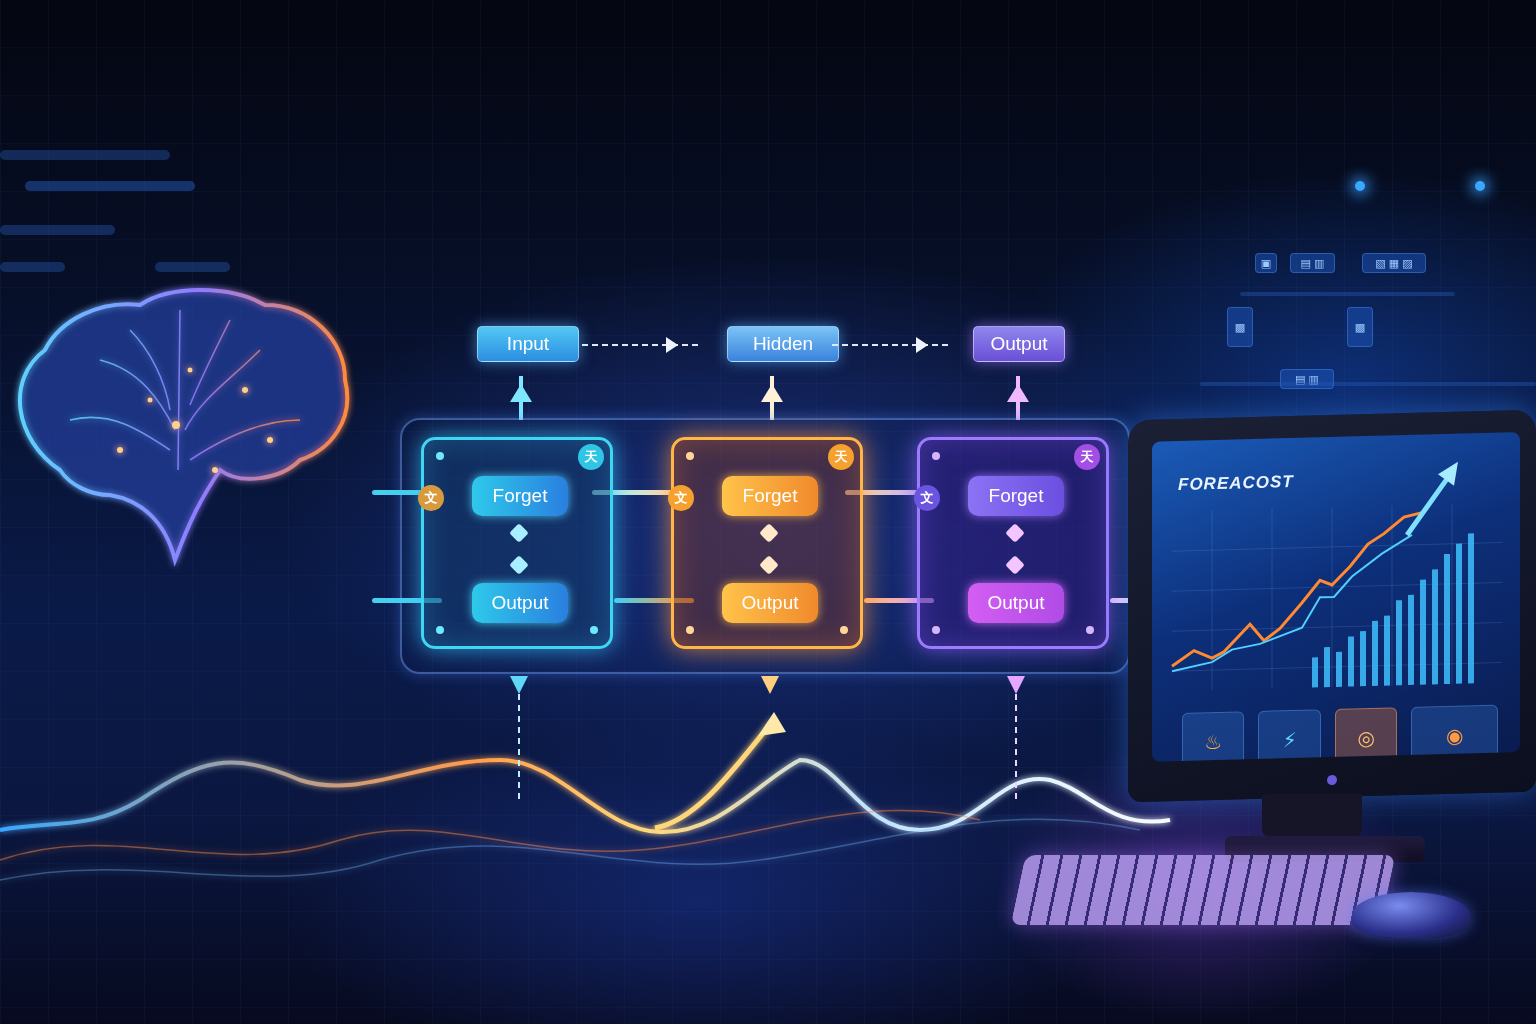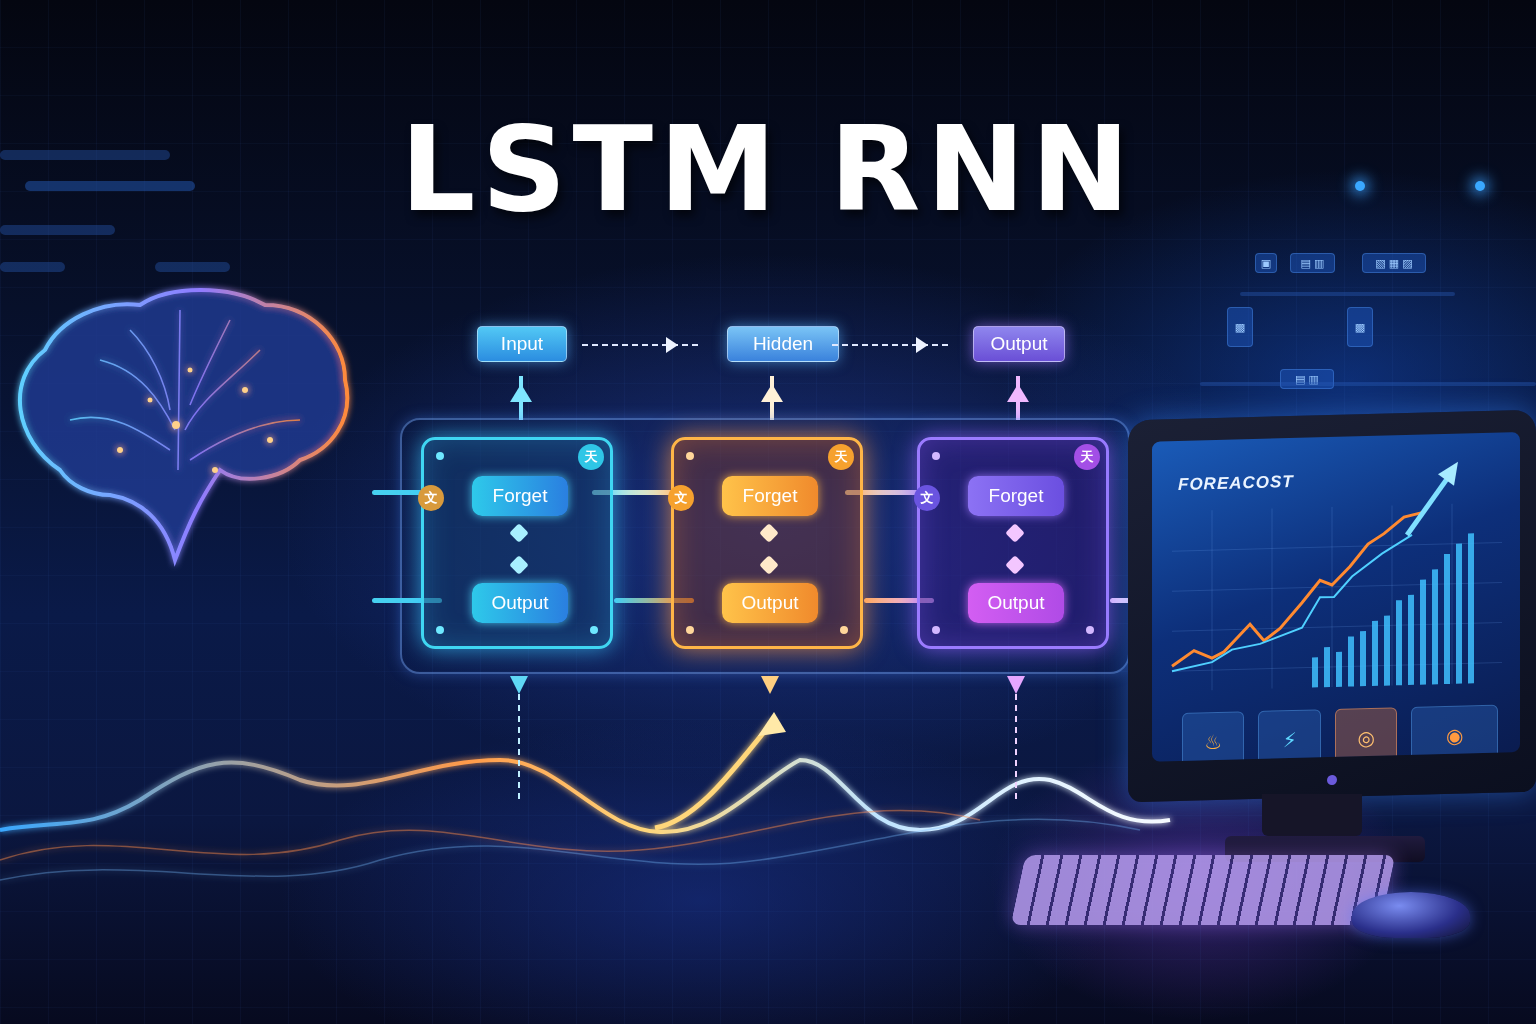--- a/index.html
+++ b/index.html
@@ -15,21 +15,21 @@
   .grid-lines{position:absolute;inset:0;background-image:
       linear-gradient(90deg, rgba(80,140,255,0.05) 1px, transparent 1px),
       linear-gradient(0deg, rgba(80,140,255,0.04) 1px, transparent 1px);
     background-size:48px 48px;}
   .title{position:absolute;left:0;right:0;top:100px;text-align:center;color:#fff;
     font-family:"DejaVu Sans","Liberation Sans",sans-serif;font-weight:bold;font-size:118px;letter-spacing:6px;
     text-shadow:4px 6px 10px rgba(0,0,0,0.6);}
   
   .toplabel{position:absolute;top:326px;height:36px;padding:0 14px;border-radius:5px;color:#fff;font-size:19px;
     display:flex;align-items:center;justify-content:center;box-shadow:0 0 14px rgba(90,180,255,0.6);border:1px solid rgba(255,255,255,0.45)}
-  .lbl-input{left:477px;width:90px;background:linear-gradient(180deg,#52c8f5,#2b8de0)}
+  .lbl-input{left:477px;width:102px;background:linear-gradient(180deg,#52c8f5,#2b8de0)}
   .lbl-hidden{left:727px;width:112px;background:linear-gradient(180deg,#7ac4f6,#3a82dc)}
   .lbl-output{left:973px;width:92px;background:linear-gradient(180deg,#8f86ee,#6a4fd6);box-shadow:0 0 14px rgba(160,120,255,0.6)}
   .dash-arrow{position:absolute;top:344px;height:2px;background:repeating-linear-gradient(90deg,#dfe8ff 0 6px,transparent 6px 10px)}
   .dash-arrow::after{content:"";position:absolute;right:22px;top:-7px;border-left:12px solid #eef3ff;border-top:8px solid transparent;border-bottom:8px solid transparent}
   .up-arrow{position:absolute;width:4px;height:44px;top:376px}
   .up-arrow::before{content:"";position:absolute;left:-9px;top:8px;border-bottom:18px solid currentColor;border-left:11px solid transparent;border-right:11px solid transparent}
   
   .rail{position:absolute;left:400px;top:418px;width:730px;height:256px;border-radius:20px;
     border:2px solid rgba(120,170,255,0.45);box-shadow:0 0 14px rgba(80,140,255,0.35)}
   .cell{position:absolute;top:437px;width:192px;height:212px;border-radius:14px;border:3px solid;}
@@ -94,21 +94,20 @@
   <div class="orb" style="left:1475px;top:181px"></div>
   <div class="hud-box" style="left:1255px;top:253px;width:22px;height:20px">▣</div>
   <div class="hud-box" style="left:1290px;top:253px;width:45px;height:20px">▤ ▥</div>
   <div class="hud-box" style="left:1362px;top:253px;width:64px;height:20px">▧ ▦ ▨</div>
   <div class="hud-box" style="left:1227px;top:307px;width:26px;height:40px">▩</div>
   <div class="hud-box" style="left:1347px;top:307px;width:26px;height:40px">▩</div>
   <div class="hud-box" style="left:1280px;top:369px;width:54px;height:20px">▤ ▥</div>
   <div class="hud-bar" style="left:1240px;top:292px;width:215px;height:4px"></div>
   <div class="hud-bar" style="left:1200px;top:382px;width:336px;height:4px"></div>
 
-  <div class="title">LSTM RNN</div>
 
   <svg width="1536" height="1024" viewBox="0 0 1536 1024">
     <defs>
       <linearGradient id="brainG" x1="0" x2="1">
         <stop offset="0" stop-color="#5fd0ff"></stop>
           <stop offset="0.55" stop-color="#8f7bff"></stop>
           <stop offset="1" stop-color="#ff8a3a"></stop>
       </linearGradient>
       <linearGradient id="barG" x1="0" x2="1">
         <stop offset="0" stop-color="#3aa0ff"></stop>

